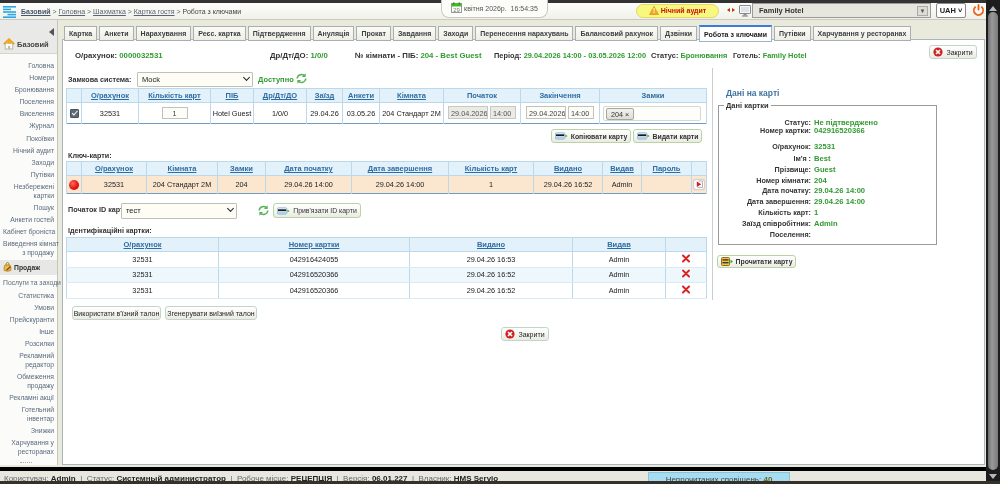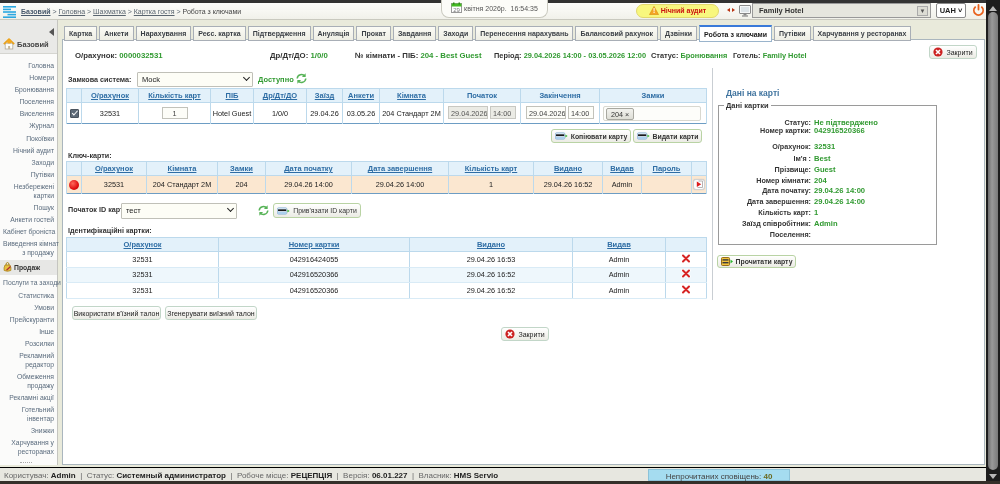--- a/index.html
+++ b/index.html
@@ -43,21 +43,21 @@
 .tbl td { font-size:7.3px; color:#222; text-align:center; border-left:1px solid #bcd9ec; border-right:1px solid #bcd9ec; padding:0; }
 .tbl { border:1px solid #6d9dc4; }
 .tbl thead tr { border-bottom:1px solid #6d9dc4; }
 .inp { border:1px solid #c2c2ba; background:#fdfdf8; font-size:7.3px; color:#444; font-family:"Liberation Sans",sans-serif; }
 .inpd { border:1px solid #c8c8c2; background:#ebebe5; color:#555; }
 .sel { position:absolute; background:#fdfdf6; border:1px solid #c0c0b8; border-radius:1px; font-size:7.5px; color:#222; line-height:14px; padding-left:4px; }
 .sel .ar { position:absolute; right:3px; top:2px; width:5px; height:5px; border-left:1.6px solid #222; border-bottom:1.6px solid #222; transform:rotate(-45deg); }
 
 #fs { left:656px; top:66px; width:219px; height:140px; border:1px solid #9a9a9a; }
 
-#statusbar { left:0; top:467px; width:986px; height:14px; background:#e7e7e0; border-top:1px solid #000000; font-size:8px; color:#666; line-height:13px; }
+#statusbar { left:0; top:467px; width:986px; height:14px; background:#e7e7e0; border-top:4px solid #000000; font-size:8px; color:#666; line-height:13px; }
 #statusbar b { color:#222; }
 #statusbar > span { padding-top:1px; }
 #bottomstrip { left:0; top:481px; width:1000px; height:3px; background:#35302a; }
 
 #vscroll { left:986px; top:0; width:14px; height:481px; background:#1d1d1d; }
 #vthumb { position:absolute; left:2px; top:12px; width:10px; height:458px; background:linear-gradient(90deg,#6e6e6e,#9a9a9a 40%,#7a7a7a); border-radius:5px; }
 .scar { position:absolute; left:3px; width:0; height:0; border-left:4px solid transparent; border-right:4px solid transparent; }
 
 .tab { flex:none; height:15px; line-height:14px; background:linear-gradient(#fbfbf5,#eeeee4); border:1px solid #a8aeb6; font-weight:bold; color:#3a3f45; font-size:7px; padding:0 4px; margin-right:2px; }
 

